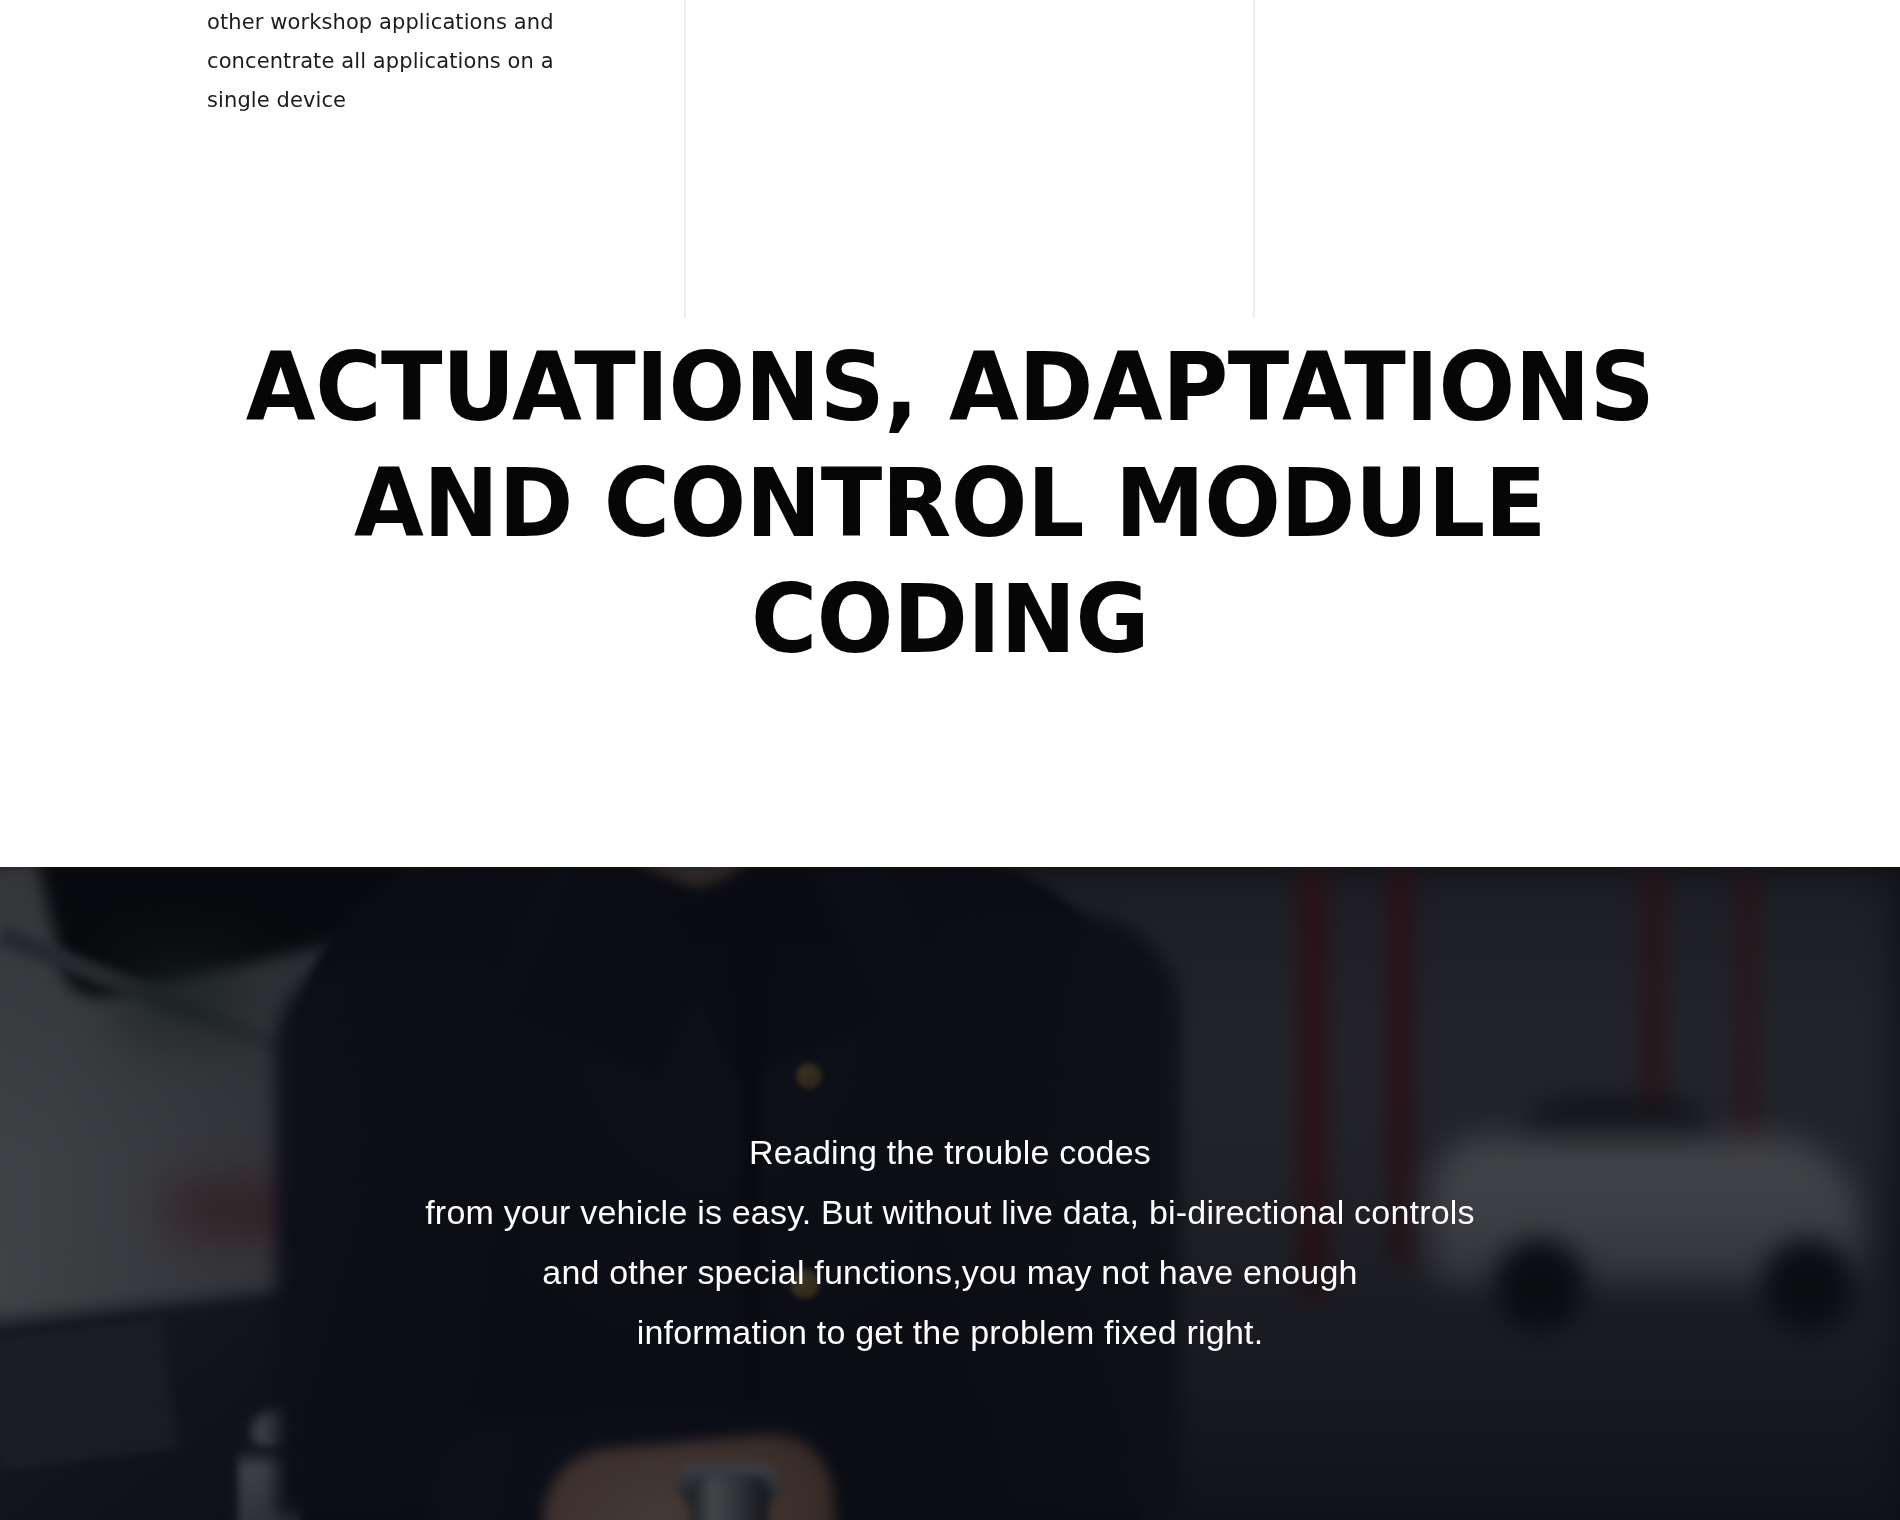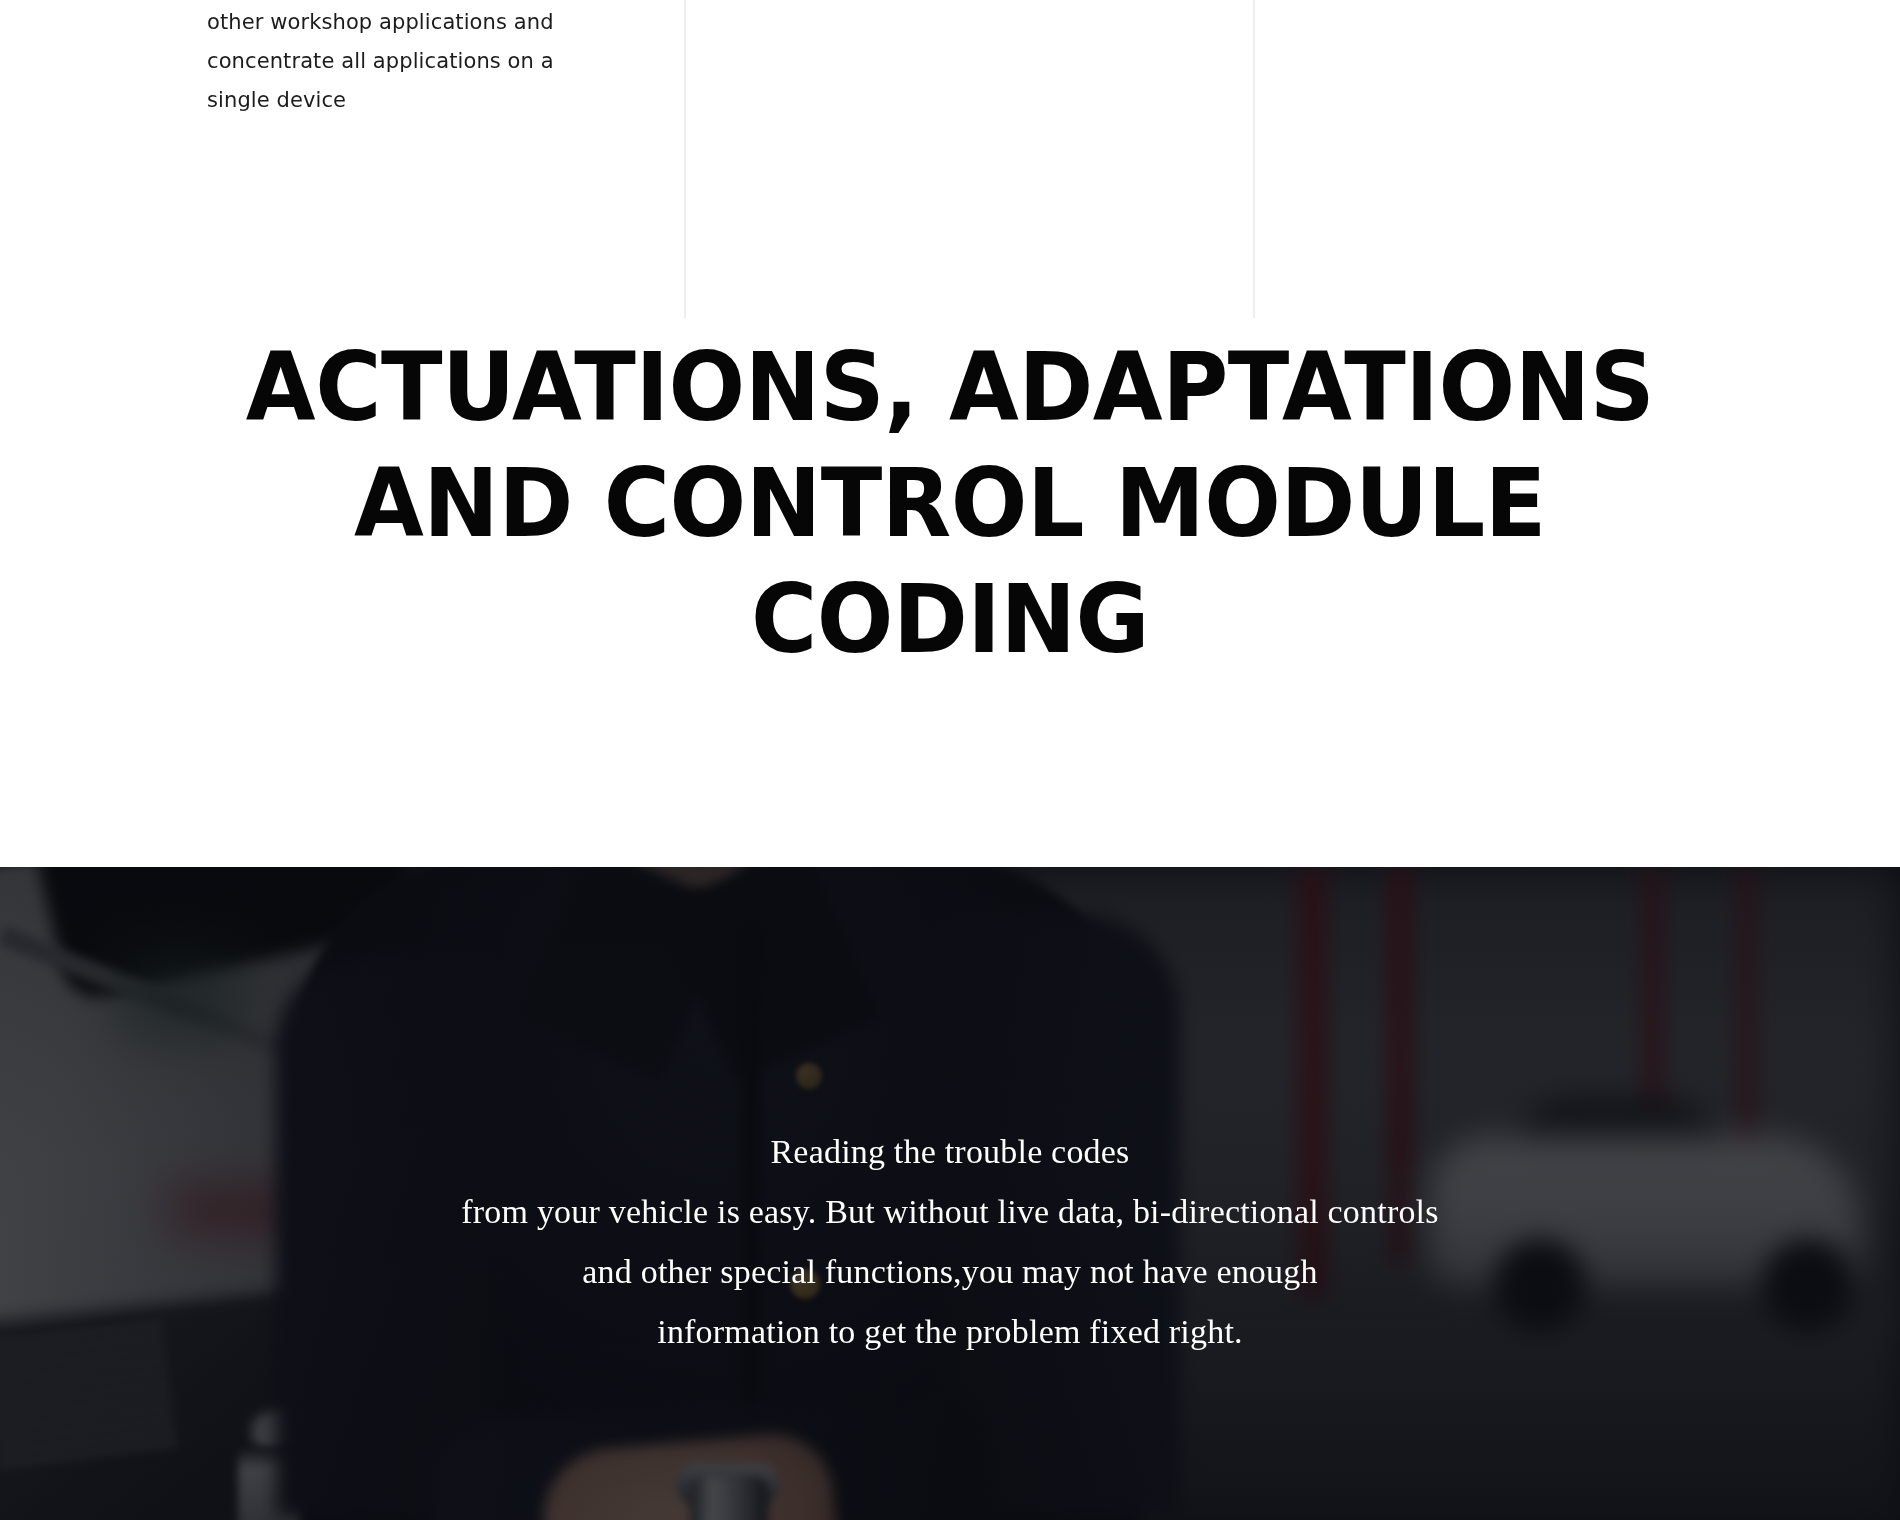--- a/index.html
+++ b/index.html
@@ -278,21 +278,21 @@
   }
 
   
   .hero-text {
     position:absolute;
     left:0;
     top:0;
     width:1900px;
     padding-top:255px;
     text-align:center;
-    font-family:Liberation Serif, serif;
+    font-family:Liberation Sans, sans-serif;
     font-size:34px;
     line-height:60px;
     color:#ffffff;
     letter-spacing:.2px;
     white-space:pre-line;
   }
 </style>
 </head>
 <body>
 

